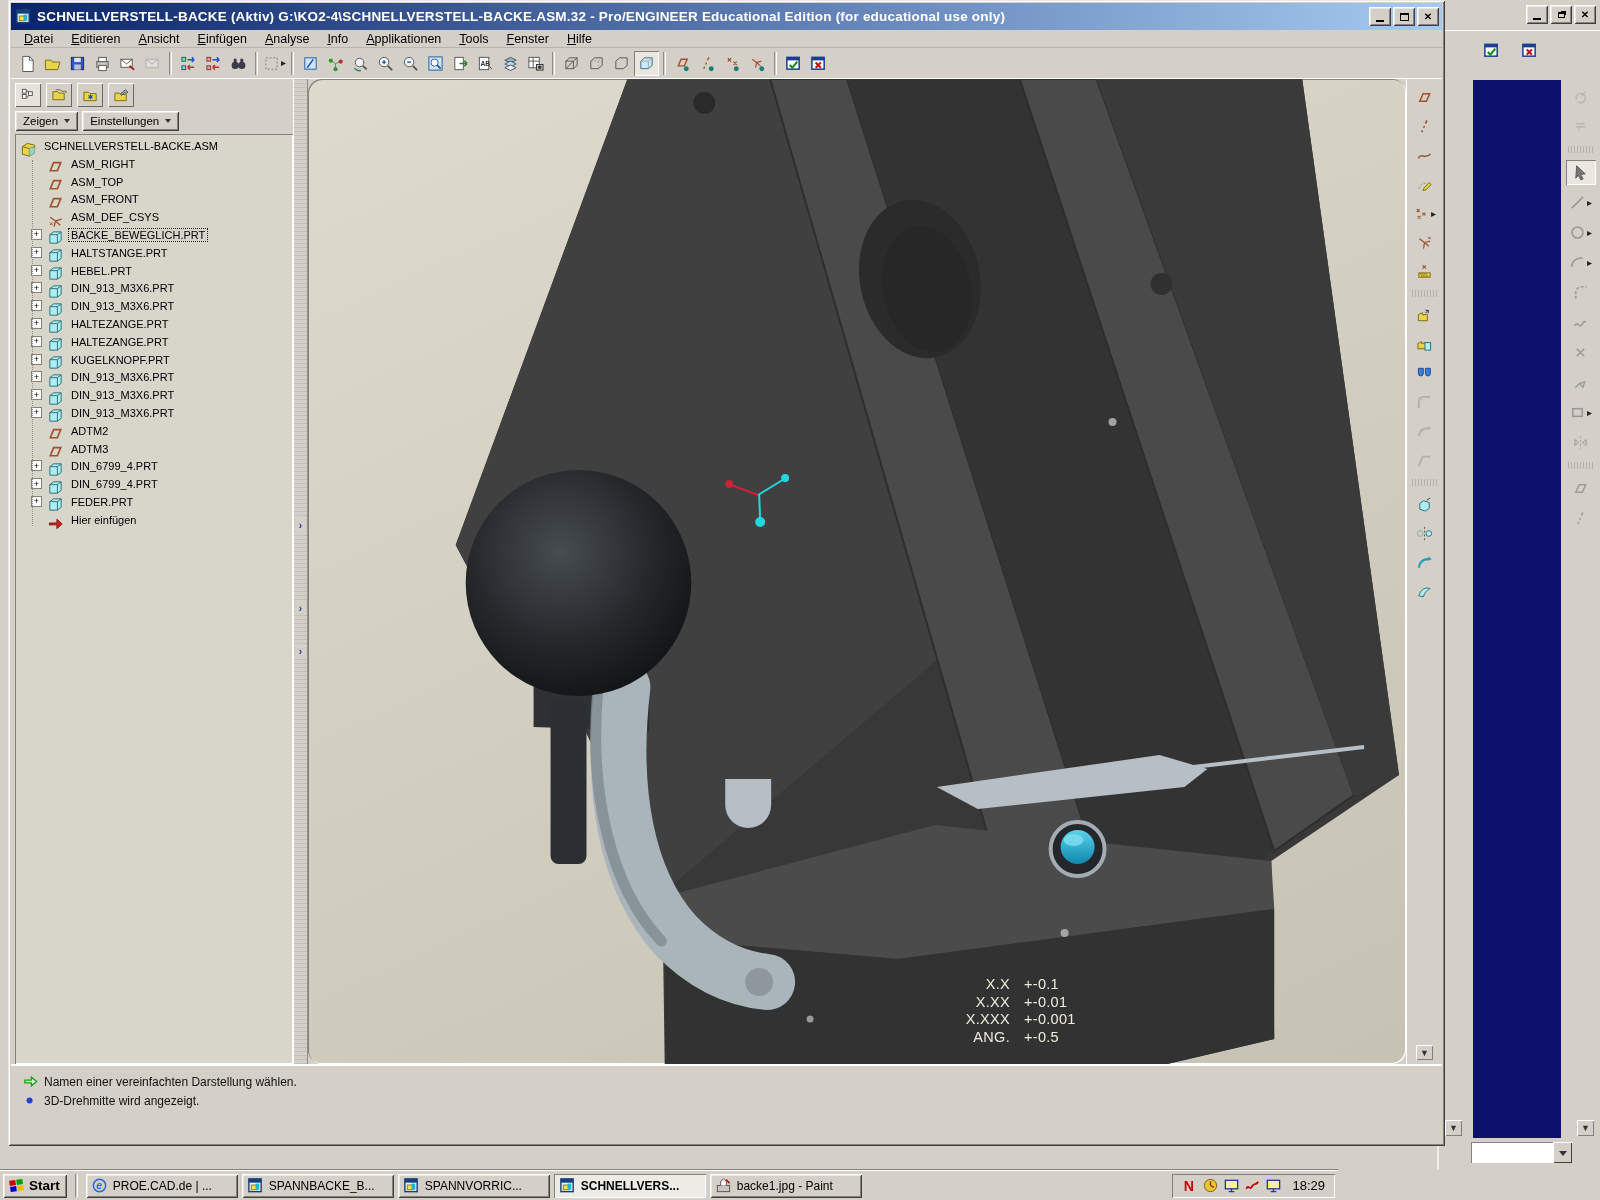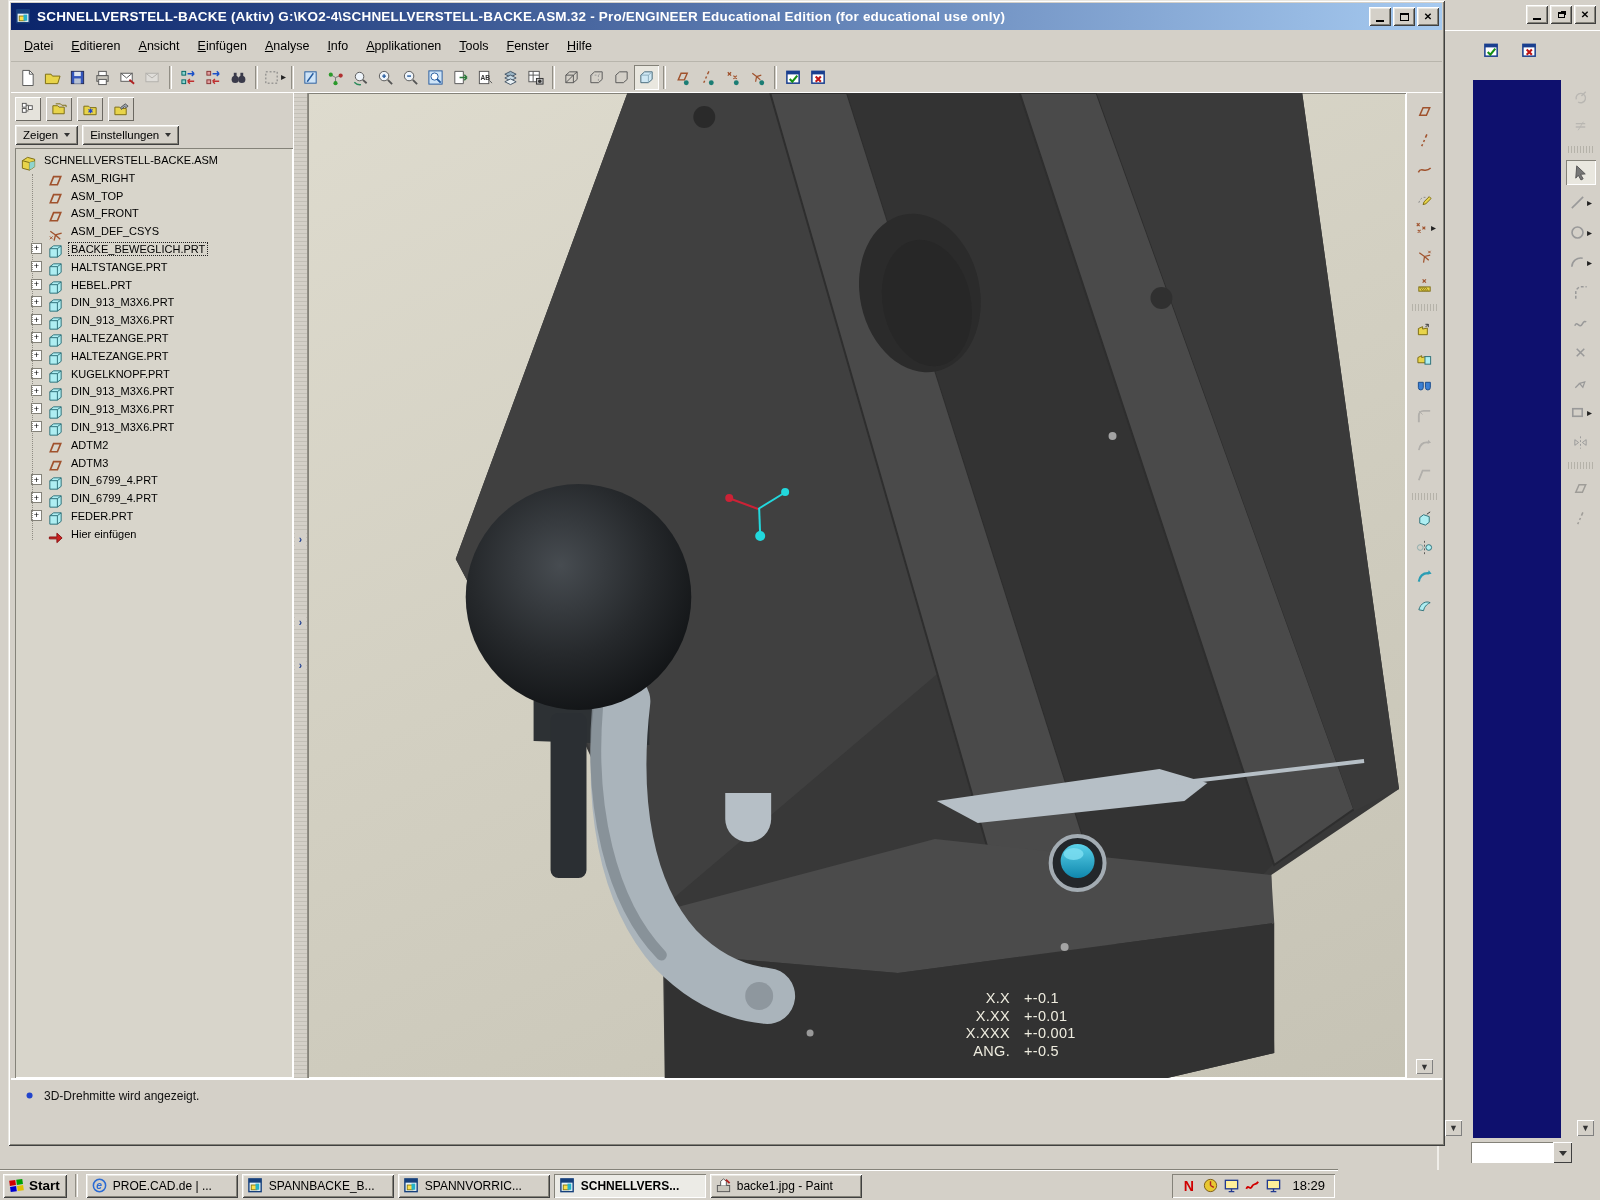--- a/index.html
+++ b/index.html
@@ -29,21 +29,21 @@
   .combo-arrow i{border:4px solid transparent;border-top:5px solid #333;margin-top:5px;}
 
   
   .main-window{position:absolute;left:8px;top:0;width:1437px;height:1146px;background:var(--chrome);
     box-shadow:inset 1px 1px 0 #e9e7e1, inset -1px -1px 0 #404040, inset 2px 2px 0 #fff, inset -2px -2px 0 #848279;
     padding:3px;}
   .titlebar{height:27px;background:linear-gradient(90deg,var(--tb-left),var(--tb-right));
     display:flex;align-items:center;padding:0 3px;gap:5px;}
   .title-text{color:#fff;font-size:13.5px;font-weight:bold;letter-spacing:.2px;white-space:nowrap;overflow:hidden;flex:1;}
   .title-btns{display:flex;gap:2px;}
-  .menubar{height:32px;display:flex;align-items:center;padding-left:4px;border-bottom:1px solid #b8b5ac;}
+  .menubar{height:18px;display:flex;align-items:center;padding-left:4px;border-bottom:1px solid #b8b5ac;}
   .menu-item{font-size:12.5px;color:#000;padding:3px 9px;}
   .menu-item u{text-decoration:underline;}
   .toolbar{height:31px;display:flex;align-items:center;padding-left:4px;border-bottom:1px solid #fff;}
   .ibtn{width:25px;height:25px;display:flex;align-items:center;justify-content:center;position:relative;}
   .ibtn.active{background:#e9e7df;box-shadow:inset 1px 1px 0 #848279, inset -1px -1px 0 #fff;}
   .ibtn.disabled{opacity:.45;filter:grayscale(1);}
   .fly{font-size:10px;color:#222;line-height:10px;margin-left:0px;}
   .vsep{width:3px;height:23px;border-left:1px solid #918e85;border-right:1px solid #fff;margin:0 4px;}
   .grip{height:7px;width:26px;background:repeating-linear-gradient(90deg,#b5b2a9 0 1px,transparent 1px 3px);margin:2px 0;}
 
@@ -70,21 +70,21 @@
   .ticon{width:16px;height:15px;margin-right:5px;flex:none;display:flex;align-items:center;}
   .child{padding-left:12px;}
   
   .splitter{width:15px;background:var(--chrome);display:flex;flex-direction:column;align-items:center;
     border-left:1px solid #fff;border-right:1px solid #918e85;
     background-image:repeating-linear-gradient(0deg,#c3c0b7 0 1px,transparent 1px 4px);}
   .split-chev{width:11px;height:13px;color:#1b3c8f;font-size:10px;font-weight:bold;background:var(--chrome);
     display:flex;align-items:center;justify-content:center;}
   
   .viewport{flex:1;position:relative;box-shadow:inset 1px 1px 0 #848279, inset -1px -1px 0 #fff;
-    background:linear-gradient(155deg,var(--vp-top) 0%, #d3d0c2 45%, var(--vp-bot) 100%);overflow:hidden;}
+    background:linear-gradient(155deg,var(--vp-top) 0%, #d3d0c2 45%, var(--vp-bot) 100%);overflow:hidden;border-radius:14px;}
   .viewport svg{position:absolute;left:0;top:0;width:100%;height:100%;}
   .tol-block{position:absolute;left:640px;top:897px;display:grid;grid-template-columns:62px auto;column-gap:14px;
     color:#eeecdf;font-size:14.5px;line-height:17.5px;letter-spacing:.3px;}
   .tol-block .tl{text-align:right;}
   
   .right-tools{width:36px;display:flex;flex-direction:column;align-items:center;padding-top:6px;gap:4px;
     border-left:1px solid #fff;}
   .rbtn{width:30px;height:25px;display:flex;align-items:center;justify-content:center;}
   .rbtn.active{background:#e9e7df;box-shadow:inset 1px 1px 0 #848279, inset -1px -1px 0 #fff;}
   .rbtn.disabled{opacity:.45;filter:grayscale(1);}
@@ -1064,20 +1064,28 @@
             </span>
           </div>
           <div class="rt-bottom">▼</div>
         </div>
     </div>
 
     <div class="msg-area" id="msg-area">
         <div class="msg-line">
           <span class="ticn">
             <svg viewBox="0 0 18 18" width="17" height="17">
+              <path d="M3 7.5h7v-3l5.5 4.5L10 13.5v-3H3z" fill="#d8f4d8" stroke="#15a015" stroke-width="1.4"></path>
+            </svg>
+          </span>
+          <span>Namen einer vereinfachten Darstellung wählen.</span>
+        </div>
+        <div class="msg-line">
+          <span class="ticn">
+            <svg viewBox="0 0 18 18" width="17" height="17">
               <circle cx="8" cy="9" r="3.2" fill="#2244cc"></circle>
             </svg>
           </span>
           <span>3D-Drehmitte wird angezeigt.</span>
         </div>
       </div>
   </div>
 
   <div class="taskbar">
     <div class="start-btn">

